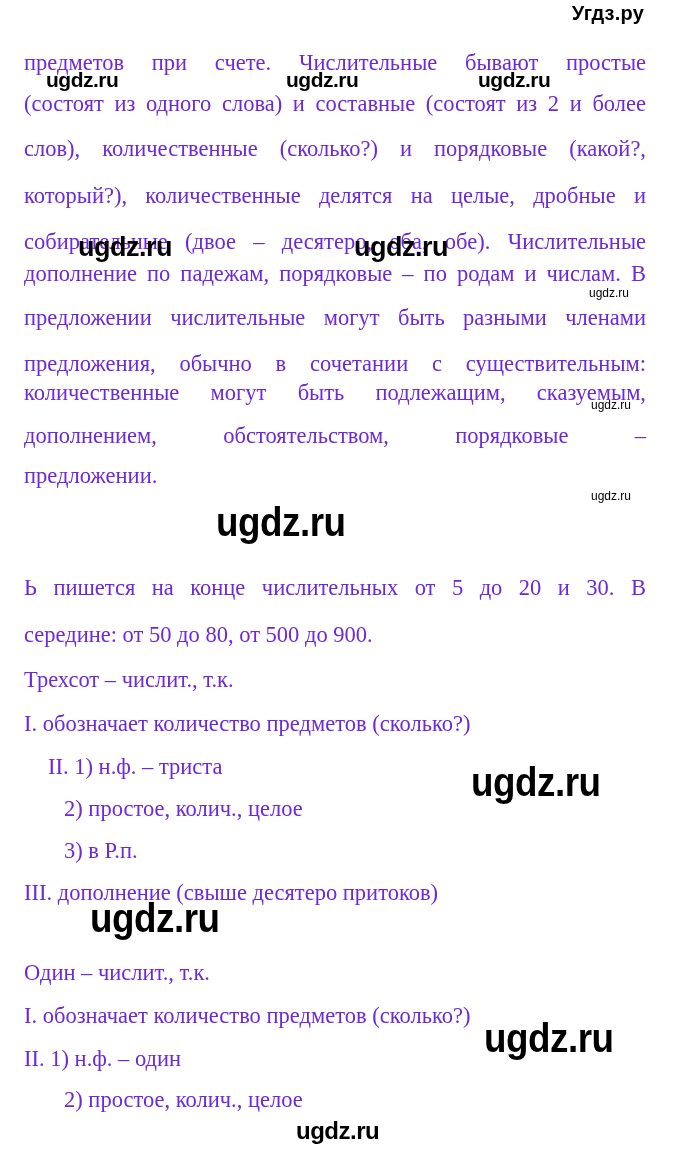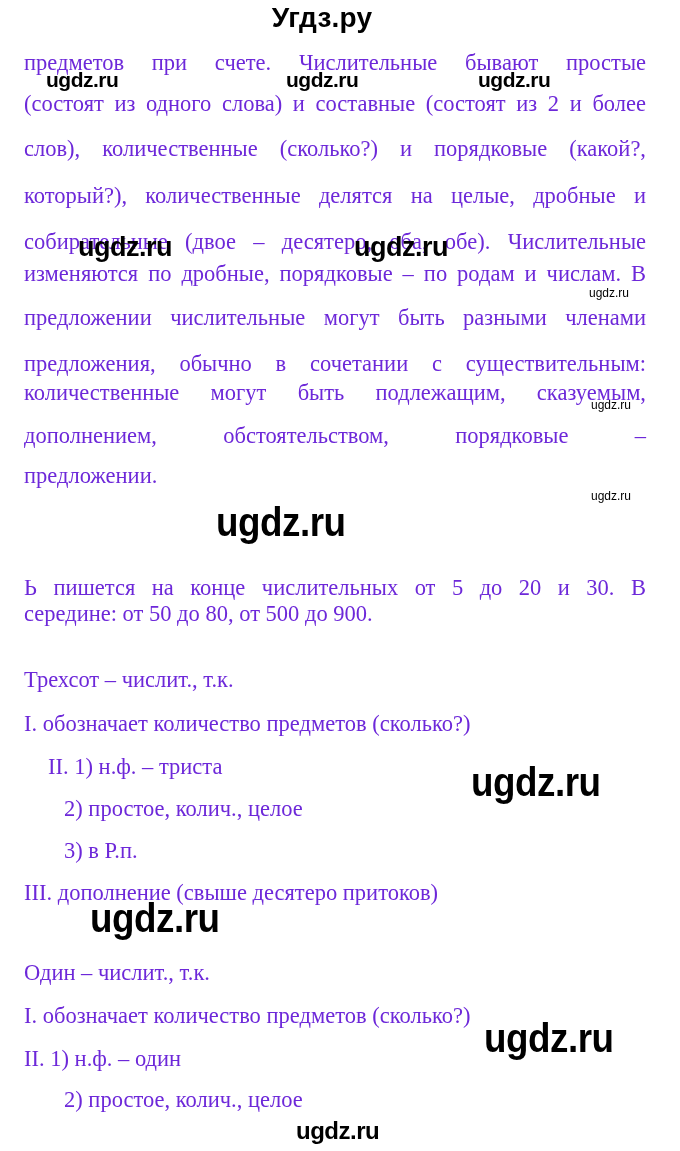--- a/index.html
+++ b/index.html
@@ -12,24 +12,24 @@
     height: 1151px;
     position: relative;
     overflow: hidden;
     color: #1a1a1a;
   }
   .site-title {
     position: absolute;
     top: 2px;
     left: 0;
     width: 644px;
-    text-align: center;
+    text-align: right;
     font-family: "Liberation Sans", sans-serif;
     font-weight: bold;
-    font-size: 28px;
+    font-size: 20px;
     color: #000;
     letter-spacing: 0.2px;
   }
   .doc-line {
     position: absolute;
     left: 24px;
     font-family: Liberation Serif, serif;
     font-size: 22.5px;
     line-height: 26px;
     color: #6d28d9;
@@ -73,31 +73,31 @@
 <body>
 
 <div class="site-title">Угдз.ру</div>
 
 <div>
   <div class="doc-line justified" style="top:50px;">предметов при счете. Числительные бывают простые</div>
   <div class="doc-line justified" style="top:91px;">(состоят из одного слова) и составные (состоят из 2 и более</div>
   <div class="doc-line justified" style="top:136px;">слов), количественные (сколько?) и порядковые (какой?,</div>
   <div class="doc-line justified" style="top:183px;">который?), количественные делятся на целые, дробные и</div>
   <div class="doc-line justified" style="top:229px;">собирательные (двое – десятеро, оба, обе). Числительные</div>
-  <div class="doc-line justified" style="top:261px;">изменяются по дробные, порядковые – по родам и числам. В</div>
+  <div class="doc-line justified" style="top:261px;">дополнение по падежам, порядковые – по родам и числам. В</div>
   <div class="doc-line justified" style="top:305px;">предложении числительные могут быть разными членами</div>
   <div class="doc-line justified" style="top:351px;">предложения, обычно в сочетании с существительным:</div>
   <div class="doc-line justified" style="top:380px;">количественные могут быть подлежащим, сказуемым,</div>
   <div class="doc-line justified" style="top:423px;">дополнением, обстоятельством, порядковые –</div>
   <div class="doc-line" style="top:463px;">предложении.</div>
 </div>
 
 <div>
   <div class="doc-line justified" style="top:575px;">Ь пишется на конце числительных от 5 до 20 и 30. В</div>
-  <div class="doc-line" style="top:601px;">середине: от 50 до 80, от 500 до 900.</div>
+  <div class="doc-line" style="top:622px;">середине: от 50 до 80, от 500 до 900.</div>
 </div>
 
 <div>
   <div class="doc-line" style="top:667px;">Трехсот – числит., т.к.</div>
   <div class="doc-line" style="top:711px;">I. обозначает количество предметов (сколько?)</div>
   <div class="doc-line" style="top:754px;margin-left:24px;">II. 1) н.ф. – триста</div>
   <div class="doc-line indent" style="top:796px;">2) простое, колич., целое</div>
   <div class="doc-line indent" style="top:838px;">3) в Р.п.</div>
   <div class="doc-line" style="top:880px;">III. дополнение (свыше десятеро притоков)</div>
 </div>

